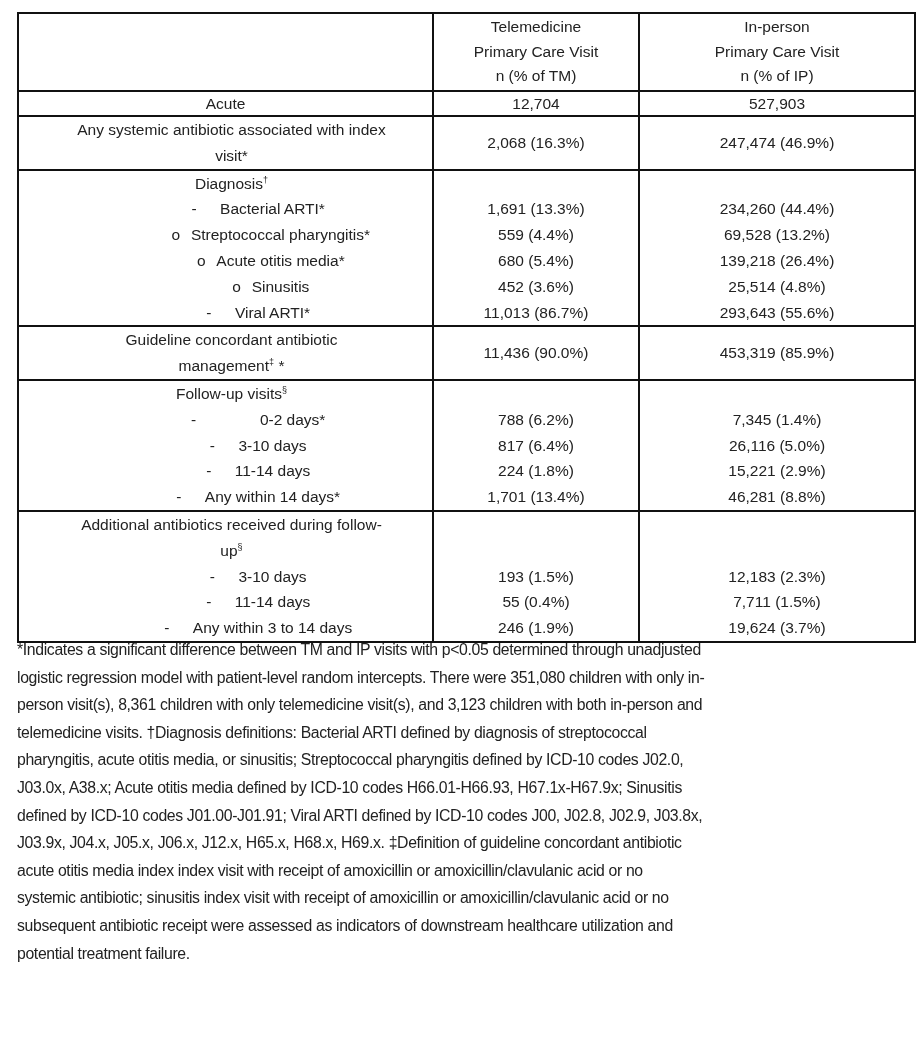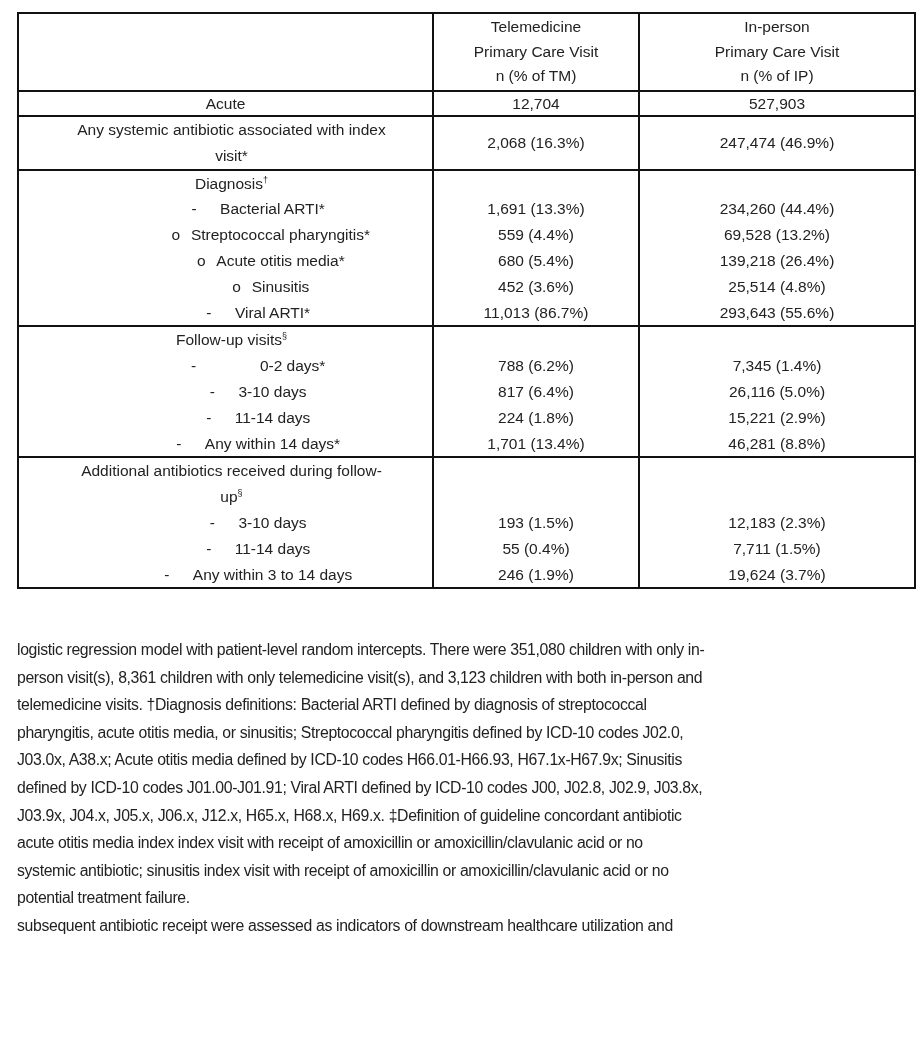--- a/index.html
+++ b/index.html
@@ -103,20 +103,28 @@
     <td class="num">
       <span class="line"></span>
       <span class="line">234,260 (44.4%)</span>
       <span class="line">69,528 (13.2%)</span>
       <span class="line">139,218 (26.4%)</span>
       <span class="line">25,514 (4.8%)</span>
       <span class="line">293,643 (55.6%)</span>
     </td>
   </tr>
 
+  <tr style="height:52px;">
+    <td class="left-cell">
+      <span class="line">Guideline concordant antibiotic</span>
+      <span class="line"><span>management</span><sup>‡</sup><span> *</span></span>
+    </td>
+    <td class="num">11,436 (90.0%)</td>
+    <td class="num">453,319 (85.9%)</td>
+  </tr>
 
   <tr>
     <td class="left-cell">
       <span class="line"><span>Follow-up visits</span><sup>§</sup></span>
       <span class="line l1"><span class="bullet">-</span><span style="white-space:pre;margin-left:36px;"> 0-2 days*</span></span>
       <span class="line l1"><span class="bullet">-</span><span>3-10 days</span></span>
       <span class="line l1"><span class="bullet">-</span><span>11-14 days</span></span>
       <span class="line l1"><span class="bullet">-</span><span class="it">Any within 14 days*</span></span>
     </td>
     <td class="num">
@@ -155,24 +163,25 @@
       <span class="line"></span>
       <span class="line">12,183 (2.3%)</span>
       <span class="line">7,711 (1.5%)</span>
       <span class="line">19,624 (3.7%)</span>
     </td>
   </tr>
 </tbody>
   </table>
 
 <div class="footnote">
+  <p>*Indicates a significant difference between TM and IP visits with p&lt;0.05 determined through unadjusted</p>
   <p>logistic regression model with patient-level random intercepts. There were 351,080 children with only in-</p>
   <p>person visit(s), 8,361 children with only telemedicine visit(s), and 3,123 children with both in-person and</p>
   <p>telemedicine visits. †Diagnosis definitions: Bacterial ARTI defined by diagnosis of streptococcal</p>
   <p>pharyngitis, acute otitis media, or sinusitis; Streptococcal pharyngitis defined by ICD-10 codes J02.0,</p>
   <p>J03.0x, A38.x; Acute otitis media defined by ICD-10 codes H66.01-H66.93, H67.1x-H67.9x; Sinusitis</p>
   <p>defined by ICD-10 codes J01.00-J01.91; Viral ARTI defined by ICD-10 codes J00, J02.8, J02.9, J03.8x,</p>
   <p>J03.9x, J04.x, J05.x, J06.x, J12.x, H65.x, H68.x, H69.x. ‡Definition of guideline concordant antibiotic</p>
   <p>acute otitis media index index visit with receipt of amoxicillin or amoxicillin/clavulanic acid or no</p>
   <p>systemic antibiotic; sinusitis index visit with receipt of amoxicillin or amoxicillin/clavulanic acid or no</p>
+  <p>subsequent antibiotic receipt were assessed as indicators of downstream healthcare utilization and</p>
   <p>potential treatment failure.</p>
-  <p>subsequent antibiotic receipt were assessed as indicators of downstream healthcare utilization and</p>
 </div>
 
 </body></html>

